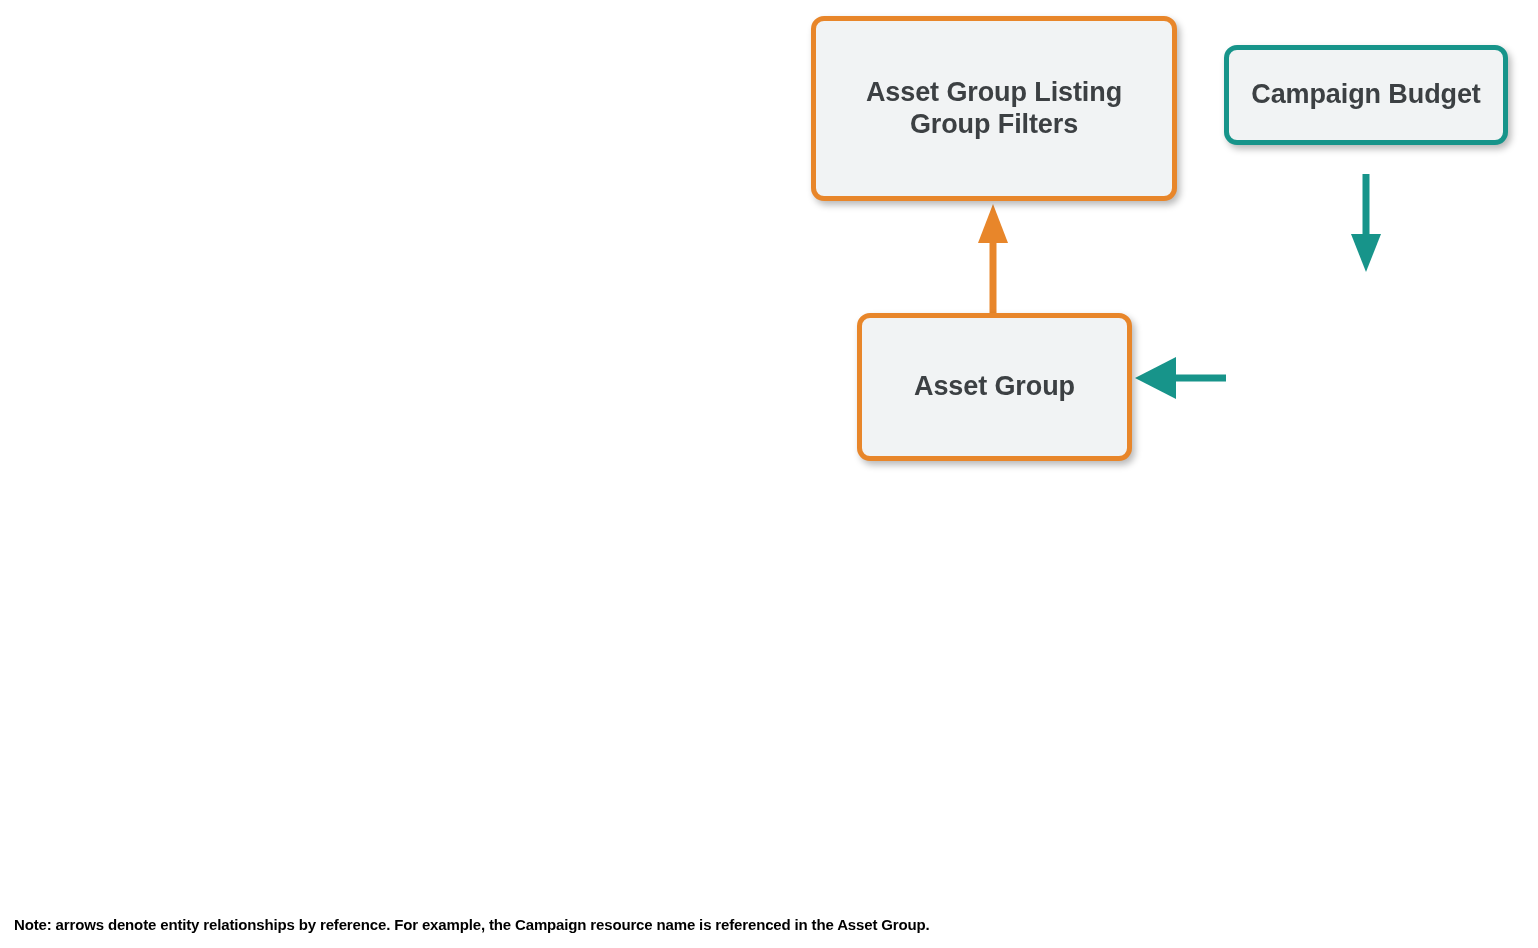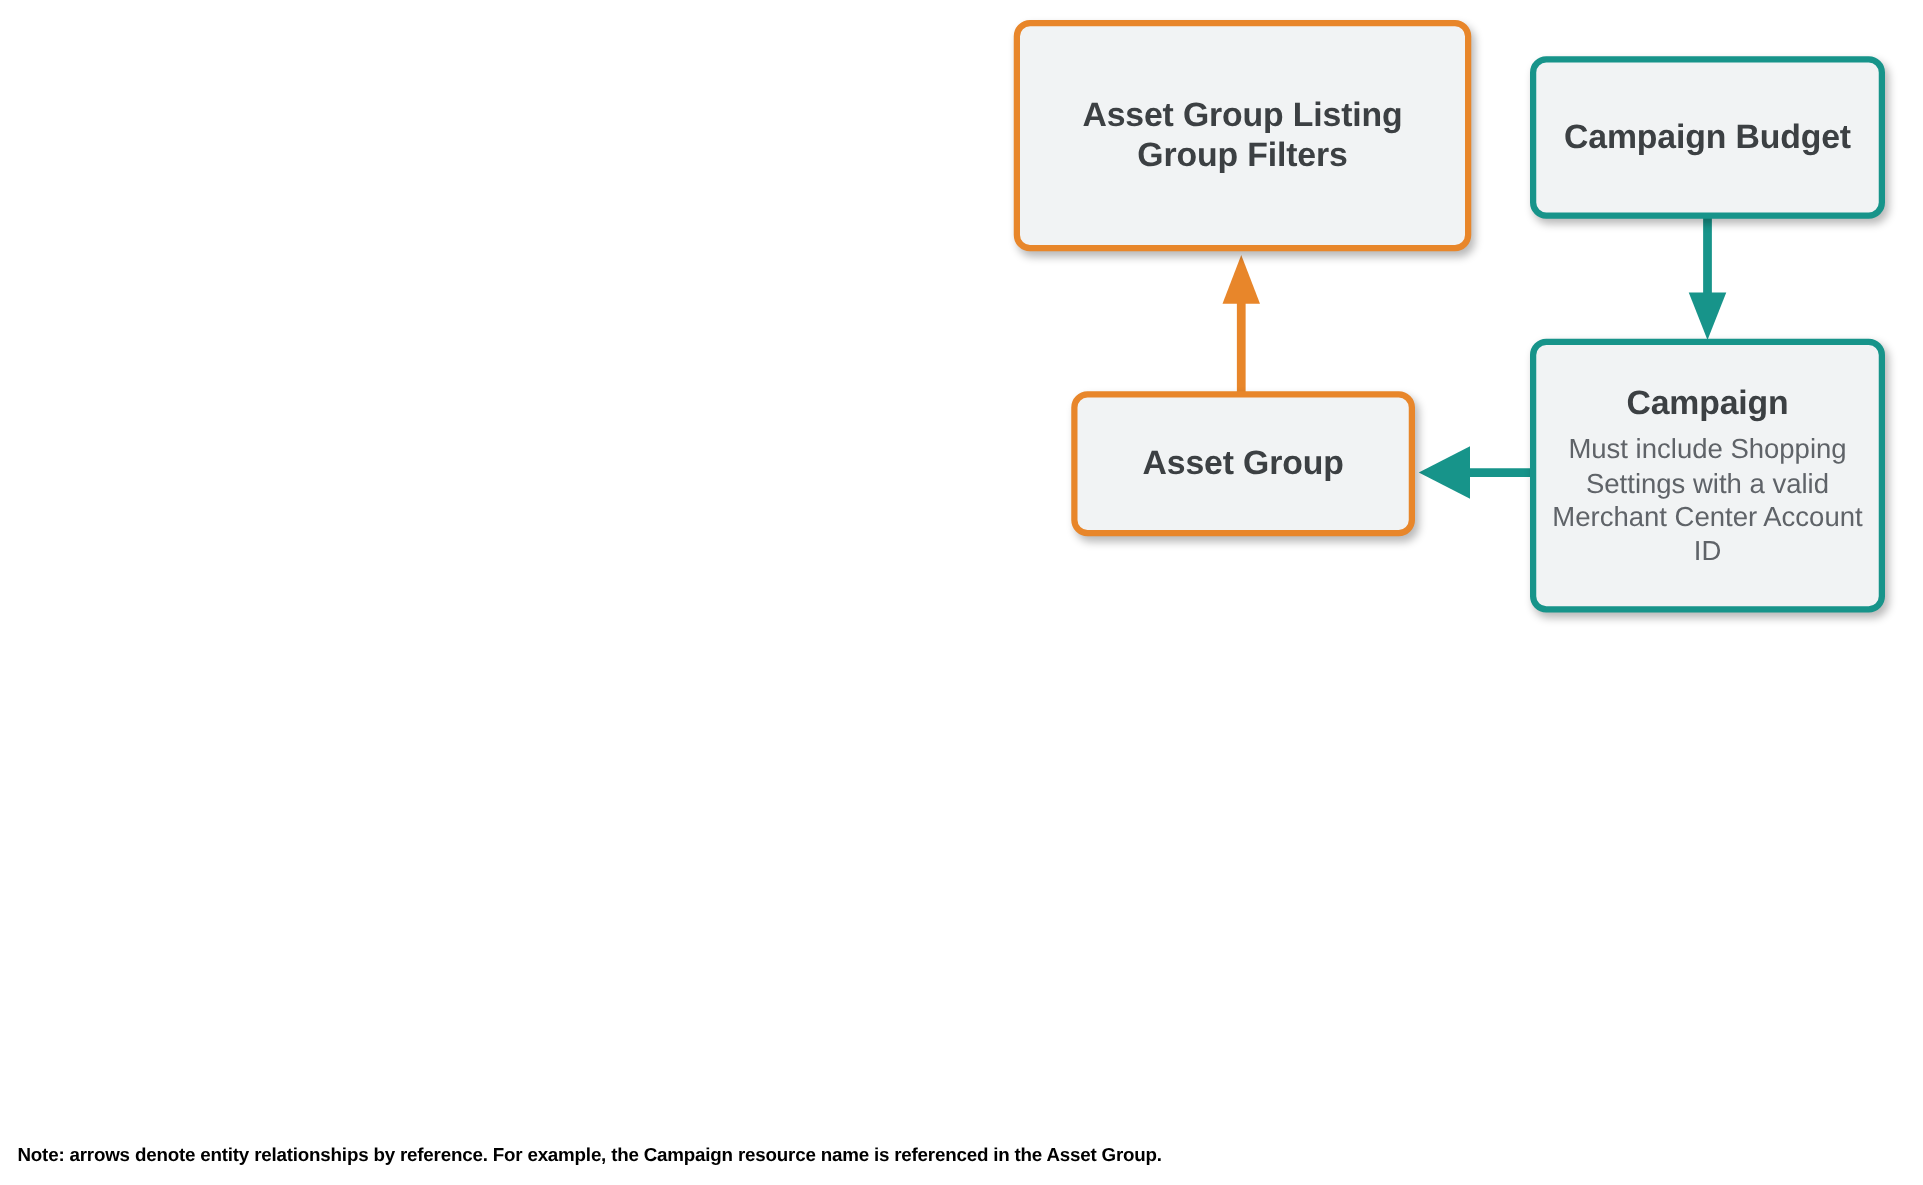--- a/index.html
+++ b/index.html
@@ -66,24 +66,24 @@
     line-height: 1.24;
     color: #5f6368;
     margin-top: 7px;
   }
 
   
   #node-asset-group-listing-group-filters {
     left: 811px;  top: 16px;   width: 366px; height: 185px; text-align: center;
   }
   #node-campaign-budget {
-    left: 1224px; top: 45px;   width: 284px; height: 130px;
+    left: 1224px; top: 45px;   width: 284px; height: 100px;
   }
   #node-asset-group {
-    left: 857px;  top: 313px;  width: 275px; height: 116px;
+    left: 857px;  top: 313px;  width: 275px; height: 148px;
   }
   #node-campaign {
     left: 1224px; top: 271px;  width: 284px; height: 219px;
   }
 
   
   #footer-note {
     position: absolute;
     left: 14px;
     top: 916px;
@@ -122,20 +122,16 @@
   </div>
 
   <div class="node teal" id="node-campaign-budget">
     <div class="node-title">Campaign Budget</div>
   </div>
 
   <div class="node orange" id="node-asset-group">
     <div class="node-title">Asset Group</div>
   </div>
 
-  <div class="node teal" id="node-campaign">
-    <div class="node-title">Campaign</div>
-    <div class="node-subtitle">Must include Shopping Settings with a valid Merchant Center Account ID</div>
-  </div>
 
   <div id="footer-note">Note: arrows denote entity relationships by reference. For example, the Campaign resource name is referenced in the Asset Group.</div>
 
 </div>
 
 </body></html>

